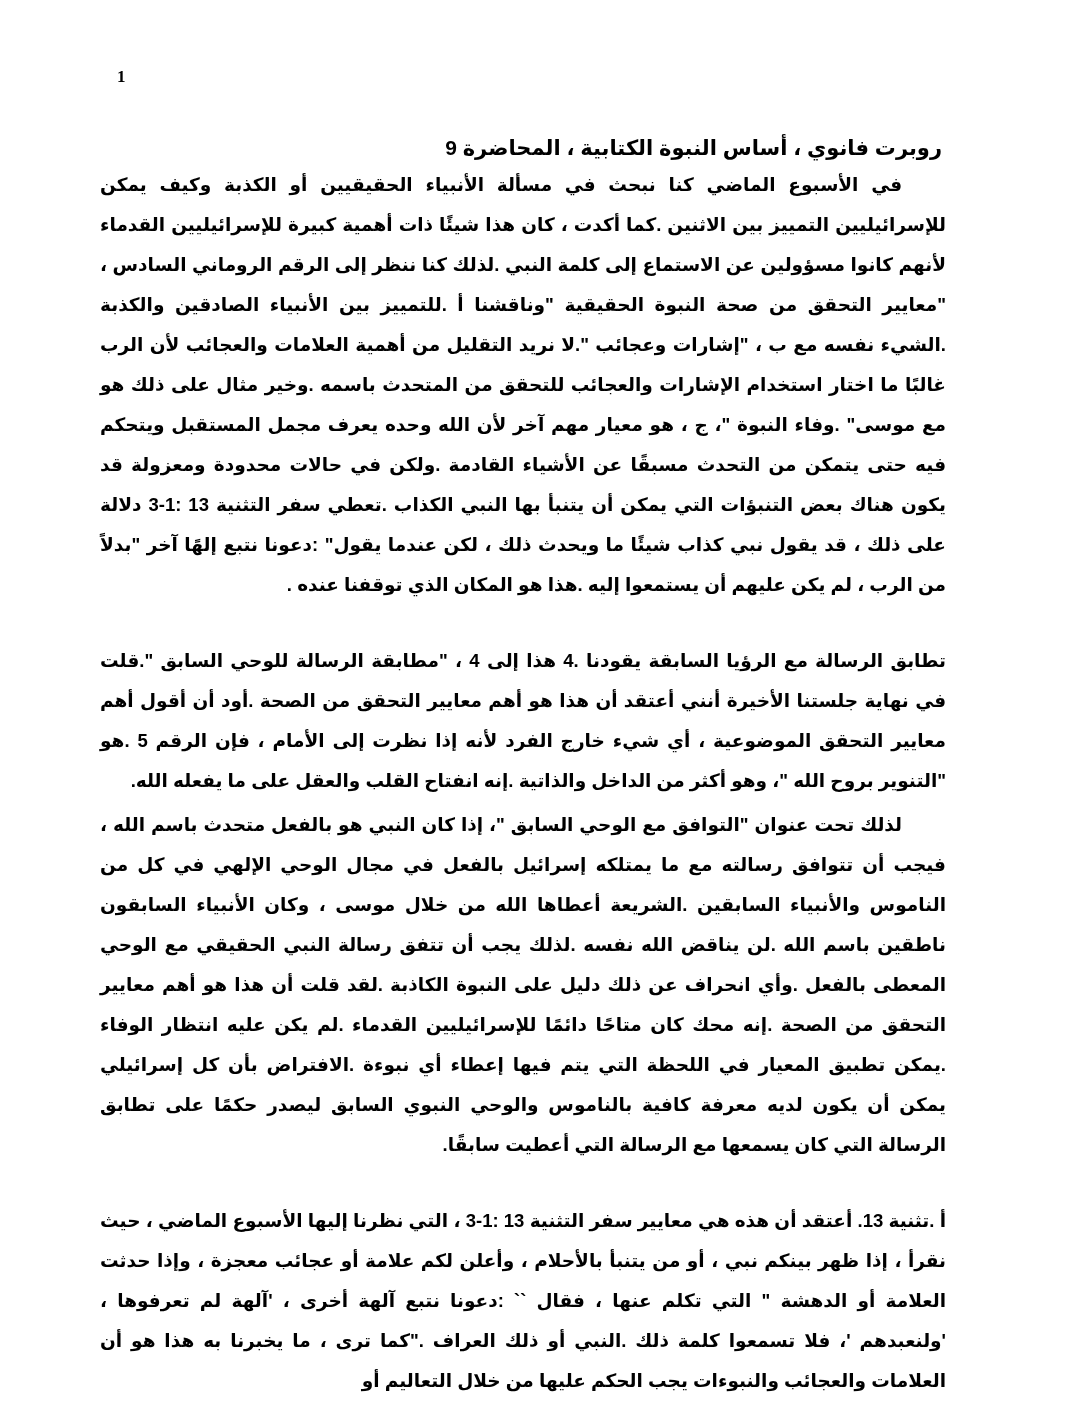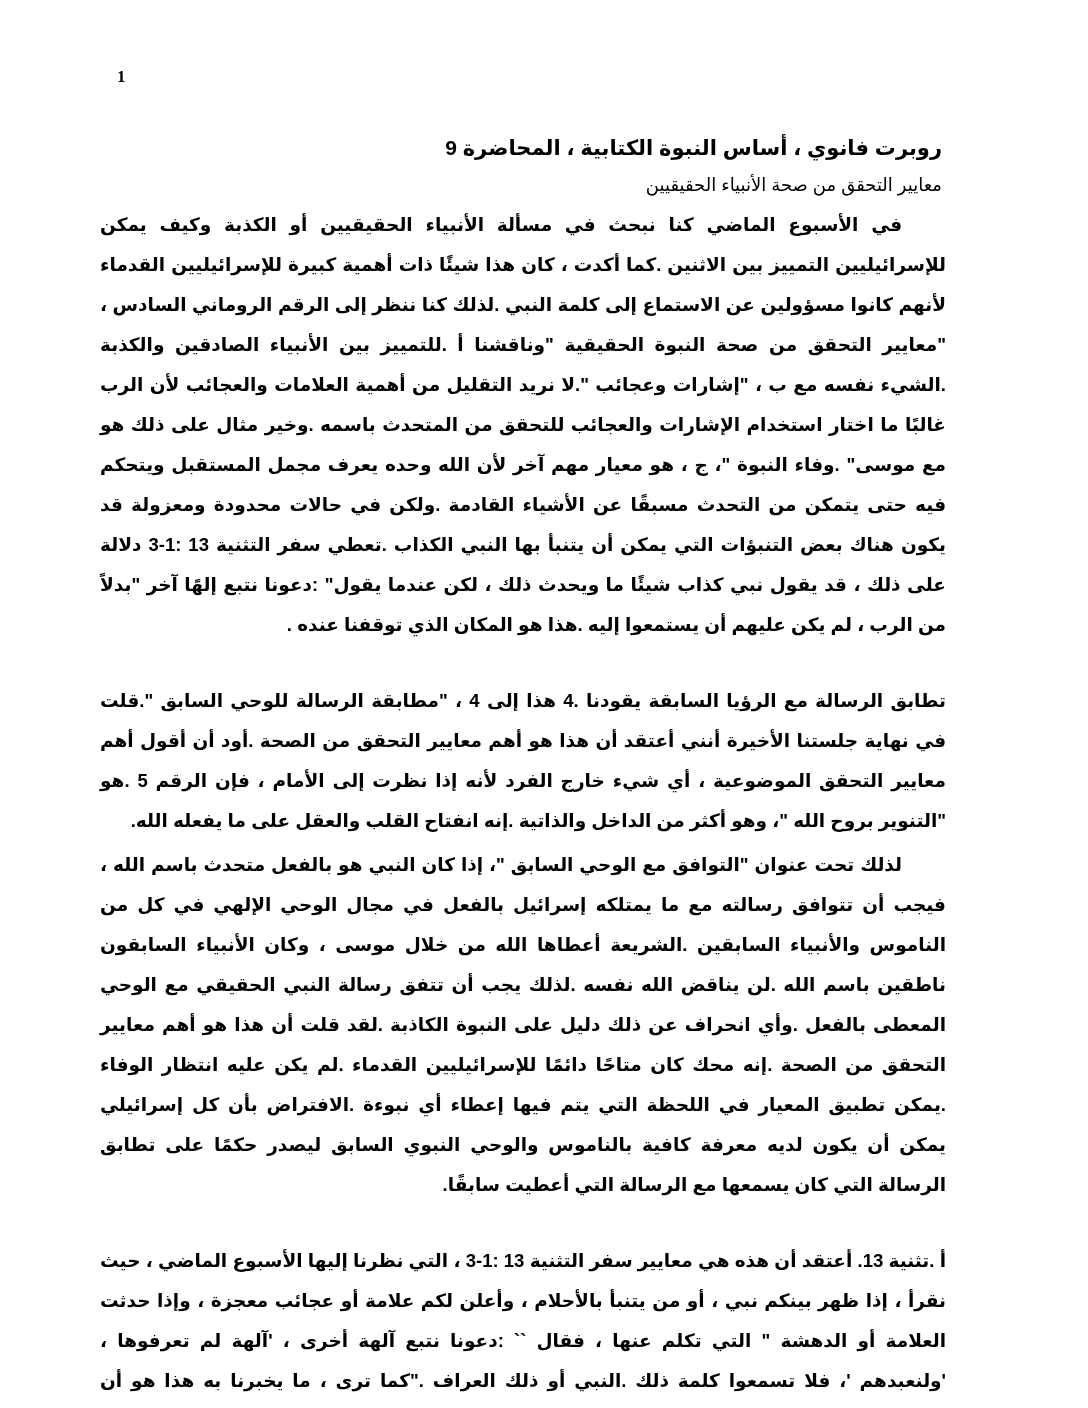--- a/index.html
+++ b/index.html
@@ -65,21 +65,20 @@
       height: 4px;
     }
   </style>
 </head>
 <body>
 
 <div class="page-number">1</div>
 
 <div class="doc">
   <h1 class="title">روبرت فانوي ، أساس النبوة الكتابية ، المحاضرة 9</h1>
-  <p class="subhead">معايير التحقق من صحة الأنبياء الحقيقيين</p>
 
   <p class="para indent">في الأسبوع الماضي كنا نبحث في مسألة الأنبياء الحقيقيين أو الكذبة وكيف يمكن للإسرائيليين التمييز بين الاثنين .كما أكدت ، كان هذا شيئًا ذات أهمية كبيرة للإسرائيليين القدماء لأنهم كانوا مسؤولين عن الاستماع إلى كلمة النبي .لذلك كنا ننظر إلى الرقم الروماني السادس ، "معايير التحقق من صحة النبوة الحقيقية "وناقشنا أ .للتمييز بين الأنبياء الصادقين والكذبة .الشيء نفسه مع ب ، "إشارات وعجائب ".لا نريد التقليل من أهمية العلامات والعجائب لأن الرب غالبًا ما اختار استخدام الإشارات والعجائب للتحقق من المتحدث باسمه .وخير مثال على ذلك هو مع موسى" .وفاء النبوة "، ج ، هو معيار مهم آخر لأن الله وحده يعرف مجمل المستقبل ويتحكم فيه حتى يتمكن من التحدث مسبقًا عن الأشياء القادمة .ولكن في حالات محدودة ومعزولة قد يكون هناك بعض التنبؤات التي يمكن أن يتنبأ بها النبي الكذاب .تعطي سفر التثنية 13 :1-3 دلالة على ذلك ، قد يقول نبي كذاب شيئًا ما ويحدث ذلك ، لكن عندما يقول" :دعونا نتبع إلهًا آخر "بدلاً من الرب ، لم يكن عليهم أن يستمعوا إليه .هذا هو المكان الذي توقفنا عنده .</p>
   <div class="gap"></div>
   <p class="para">تطابق الرسالة مع الرؤيا السابقة يقودنا .4   هذا إلى 4 ، "مطابقة الرسالة للوحي السابق ".قلت في نهاية جلستنا الأخيرة أنني أعتقد أن هذا هو أهم معايير التحقق من الصحة .أود أن أقول أهم معايير التحقق الموضوعية ، أي شيء خارج الفرد لأنه إذا نظرت إلى الأمام ، فإن الرقم 5 .هو "التنوير بروح الله "، وهو أكثر من الداخل والذاتية .إنه انفتاح القلب والعقل على ما يفعله الله.</p>
   <div class="gap-sm"></div>
   <p class="para indent">لذلك تحت عنوان "التوافق مع الوحي السابق "، إذا كان النبي هو بالفعل متحدث باسم الله ، فيجب أن تتوافق رسالته مع ما يمتلكه إسرائيل بالفعل في مجال الوحي الإلهي في كل من الناموس والأنبياء السابقين .الشريعة أعطاها الله من خلال موسى ، وكان الأنبياء السابقون ناطقين باسم الله .لن يناقض الله نفسه .لذلك يجب أن تتفق رسالة النبي الحقيقي مع الوحي المعطى بالفعل .وأي انحراف عن ذلك دليل على النبوة الكاذبة .لقد قلت أن هذا هو أهم معايير التحقق من الصحة .إنه محك كان متاحًا دائمًا للإسرائيليين القدماء .لم يكن عليه انتظار الوفاء .يمكن تطبيق المعيار في اللحظة التي يتم فيها إعطاء أي نبوءة .الافتراض بأن كل إسرائيلي يمكن أن يكون لديه معرفة كافية بالناموس والوحي النبوي السابق ليصدر حكمًا على تطابق الرسالة التي كان يسمعها مع الرسالة التي أعطيت سابقًا.</p>
   <div class="gap"></div>
   <p class="para">أ .تثنية 13.       أعتقد أن هذه هي معايير سفر التثنية 13 :1-3 ، التي نظرنا إليها الأسبوع الماضي ، حيث نقرأ ، إذا ظهر بينكم نبي ، أو من يتنبأ بالأحلام ، وأعلن لكم علامة أو عجائب معجزة ، وإذا حدثت العلامة أو الدهشة " التي تكلم عنها ، فقال `` :دعونا نتبع آلهة أخرى ، 'آلهة لم تعرفوها ، 'ولنعبدهم '، فلا تسمعوا كلمة ذلك .النبي أو ذلك العراف ."كما ترى ، ما يخبرنا به هذا هو أن العلامات والعجائب والنبوءات يجب الحكم عليها من خلال التعاليم أو</p>
 </div>
 

